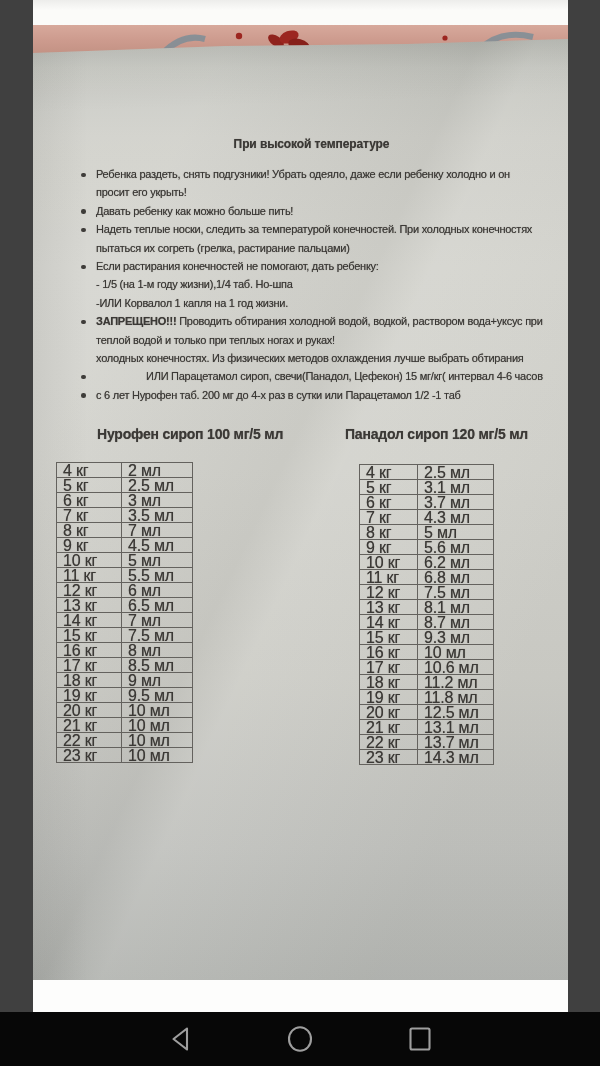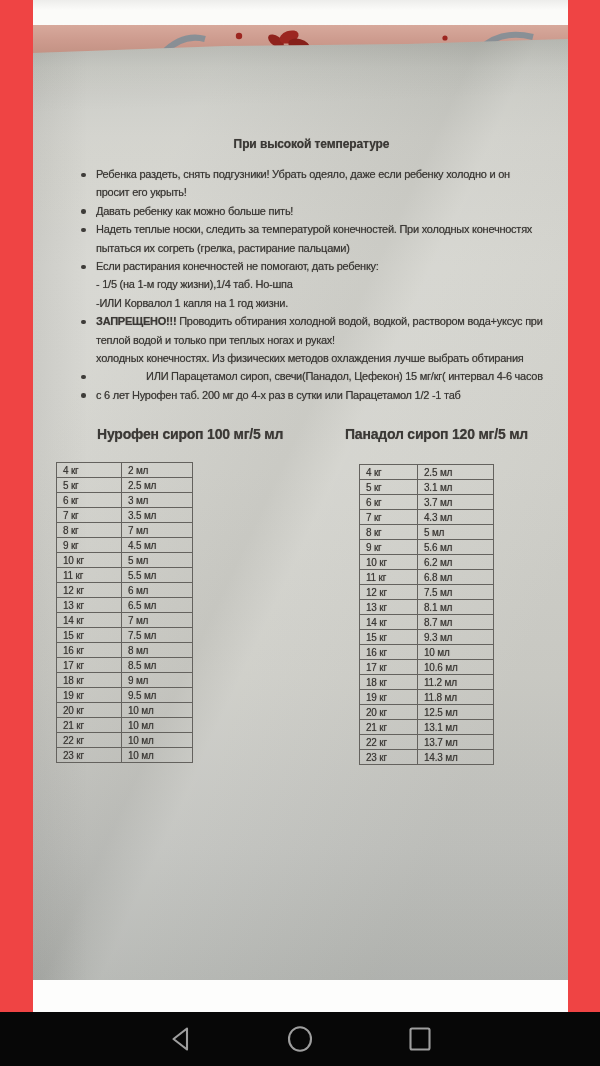--- a/index.html
+++ b/index.html
@@ -1,18 +1,18 @@
 <!DOCTYPE html>
 <html><head>
 <meta charset="utf-8">
 <style>
   * { margin:0; padding:0; box-sizing:border-box; }
   html,body { width:600px; height:1066px; background:#000; overflow:hidden;
               font-family:"Liberation Sans","DejaVu Sans",sans-serif; }
-  .screen { position:relative; width:600px; height:1066px; background:#ef4444; }
+  .screen { position:relative; width:600px; height:1066px; background:#404040; }
 
   
   .photo { position:absolute; left:33px; top:0; width:535px; height:1012px;
            background:linear-gradient(180deg,#ededeb 0px,#fbfbf9 10px,#fcfcfa 100%);
            overflow:hidden; }
 
   .cloth { position:absolute; left:0; top:25px; width:535px; height:30px; }
 
   .paper { position:absolute; left:0; top:37px; width:535px; height:943px;
            background:
@@ -36,21 +36,21 @@
   .dot::before { content:""; position:absolute; left:3px; top:7.5px; width:4.5px; height:4.5px;
                  border-radius:50%; background:#3e3c39; }
   .line.ind { margin-left:50px; }
   .line b { font-weight:bold; }
 
   .tbl-title { position:absolute; top:426px; font-size:14px; font-weight:bold; letter-spacing:-0.2px; white-space:nowrap; }
   .tbl-title.t1 { left:64px; }
   .tbl-title.t2 { left:312px; }
 
   table.dosage { position:absolute; border-collapse:collapse; table-layout:fixed;
-                 font-size:10px; letter-spacing:-0.2px; color:#3b3936; }
+                 font-size:16px; letter-spacing:-0.2px; color:#3b3936; }
   table.dosage td { border:1px solid #64625e; height:15px; padding:0 0 0 6px;
                     line-height:13px; vertical-align:middle; white-space:nowrap; overflow:hidden; }
   table.t1 { left:23px; top:462px; width:136px; }
   table.t1 td.c0 { width:65px; } table.t1 td.c1 { width:71px; }
   table.t2 { left:326px; top:464px; width:134px; }
   table.t2 td.c0 { width:58px; } table.t2 td.c1 { width:76px; }
 
   
   .navbar { position:absolute; left:0; top:1012px; width:600px; height:54px; background:#070707; }
   .nav-ic { position:absolute; top:50%; transform:translateY(-50%); }

